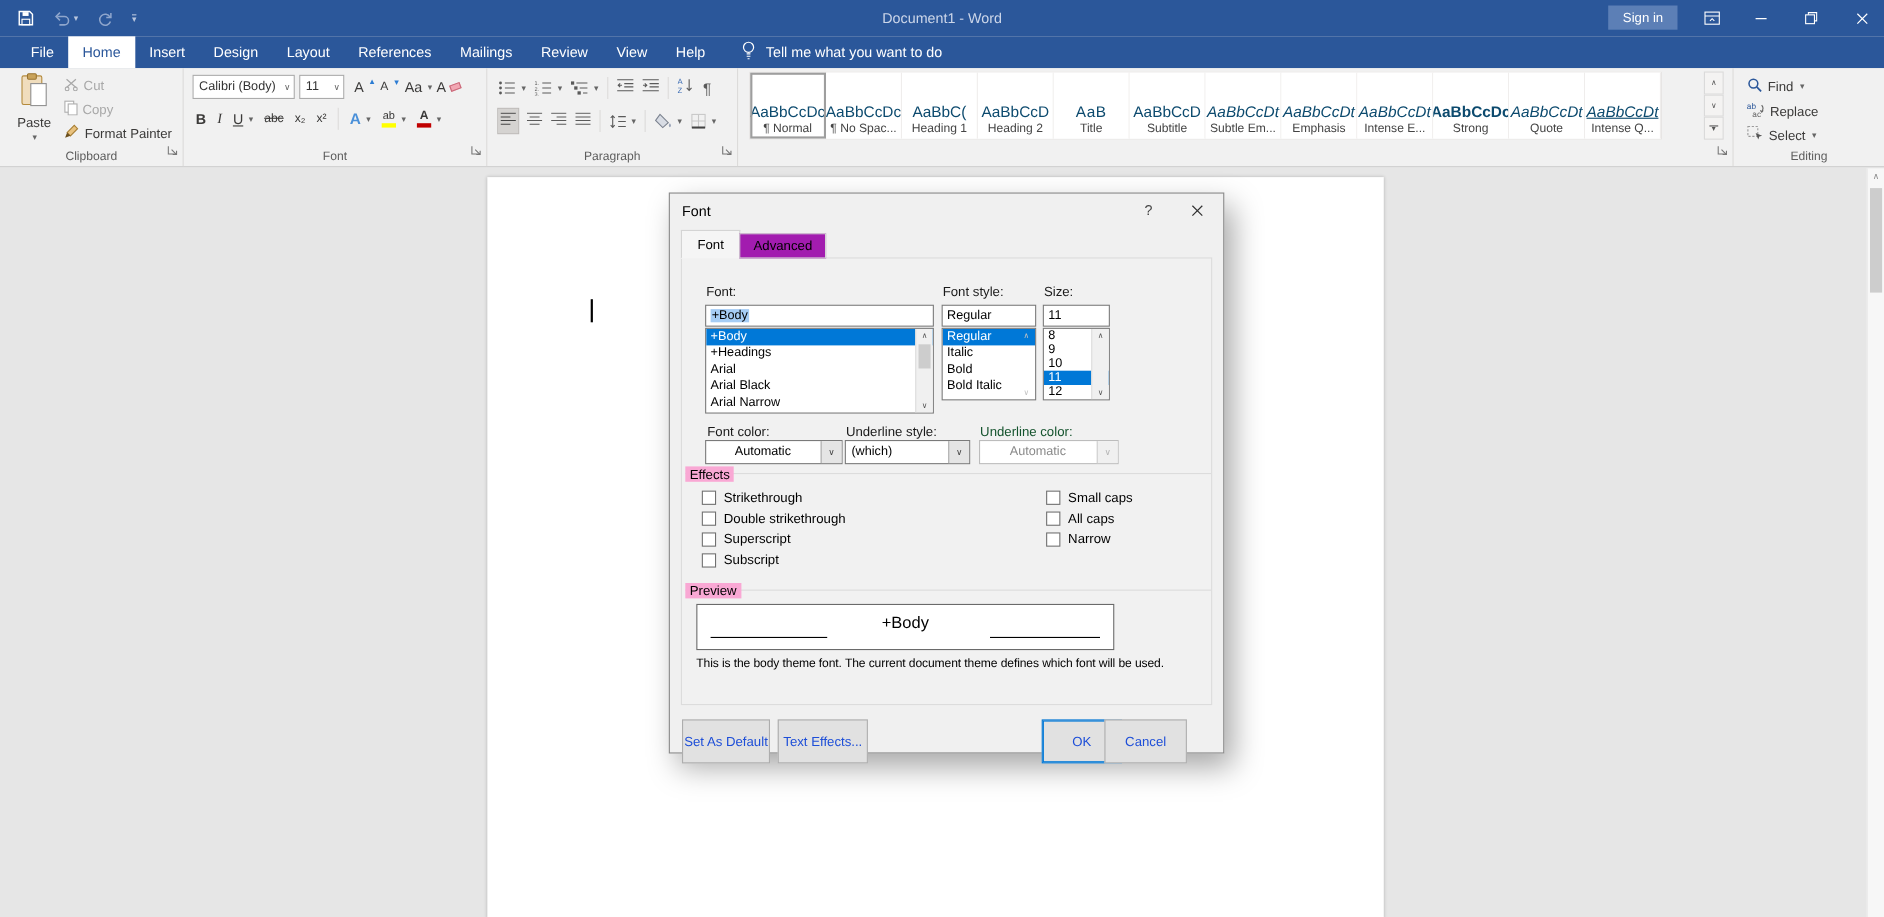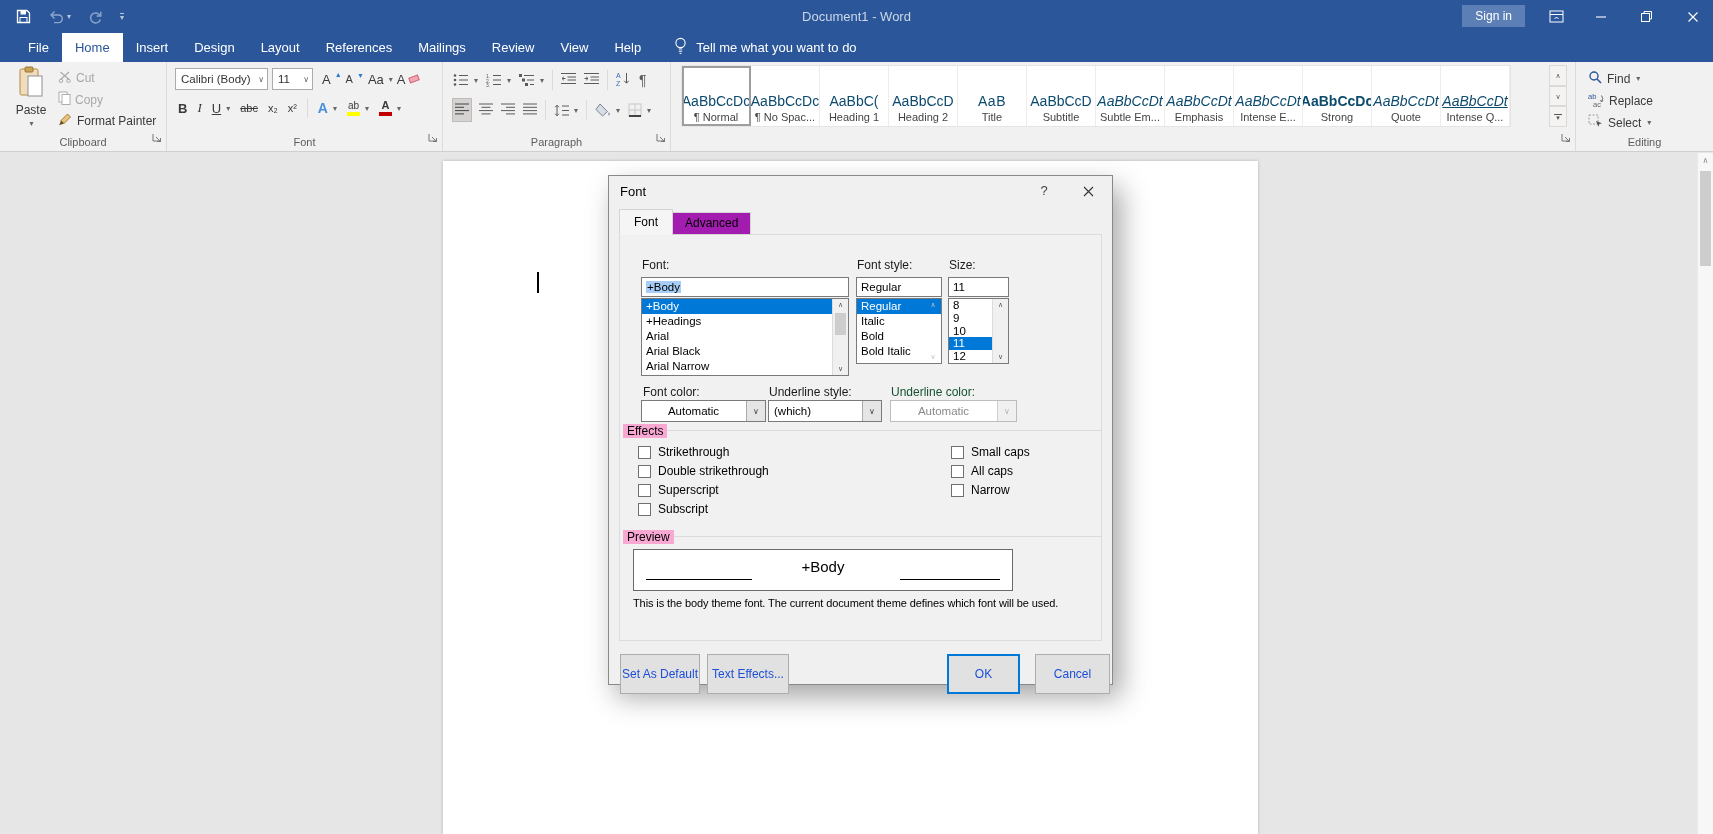--- a/index.html
+++ b/index.html
@@ -614,16 +614,16 @@
     <div class="pvbox">
       <div class="pvtext">+Body</div>
       <div class="pvline" style="left:12px;width:106px"></div>
       <div class="pvline" style="right:12px;width:100px"></div>
     </div>
     <div class="caption">This is the body theme font. The current document theme defines which font will be used.</div>
 
     <div class="dbtn" style="left:11px;width:80px">Set As Default</div>
     <div class="dbtn" style="left:98px;width:82px">Text Effects...</div>
     <div class="dbtn primary" style="left:338px;width:73px">OK</div>
-    <div class="dbtn" style="left:426px;width:75px">Cancel</div>
+    <div class="dbtn" style="left:395px;width:75px">Cancel</div>
   </div>
 
 </div>
 
 </body></html>

